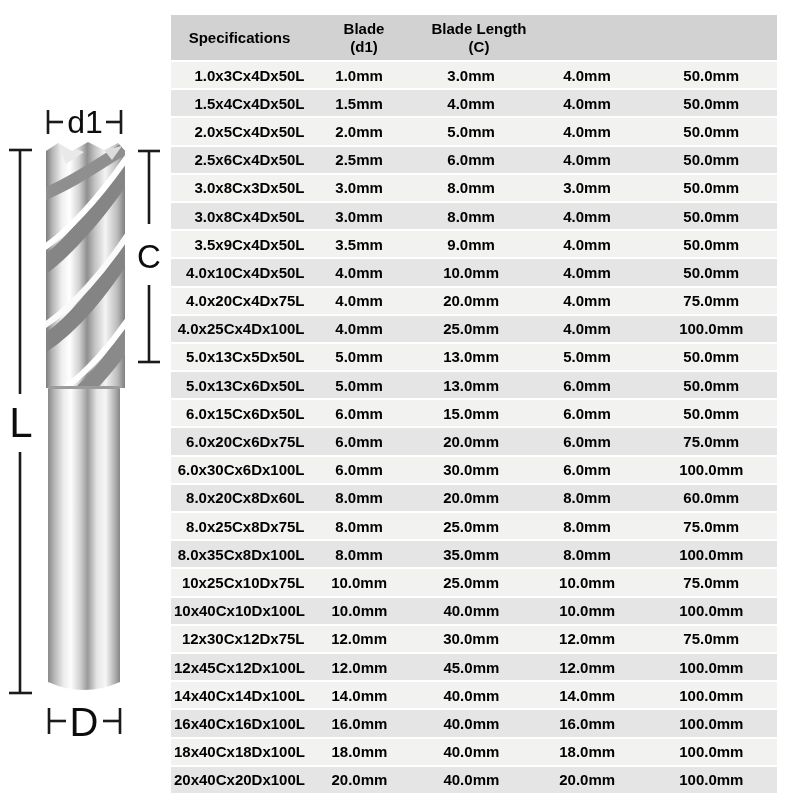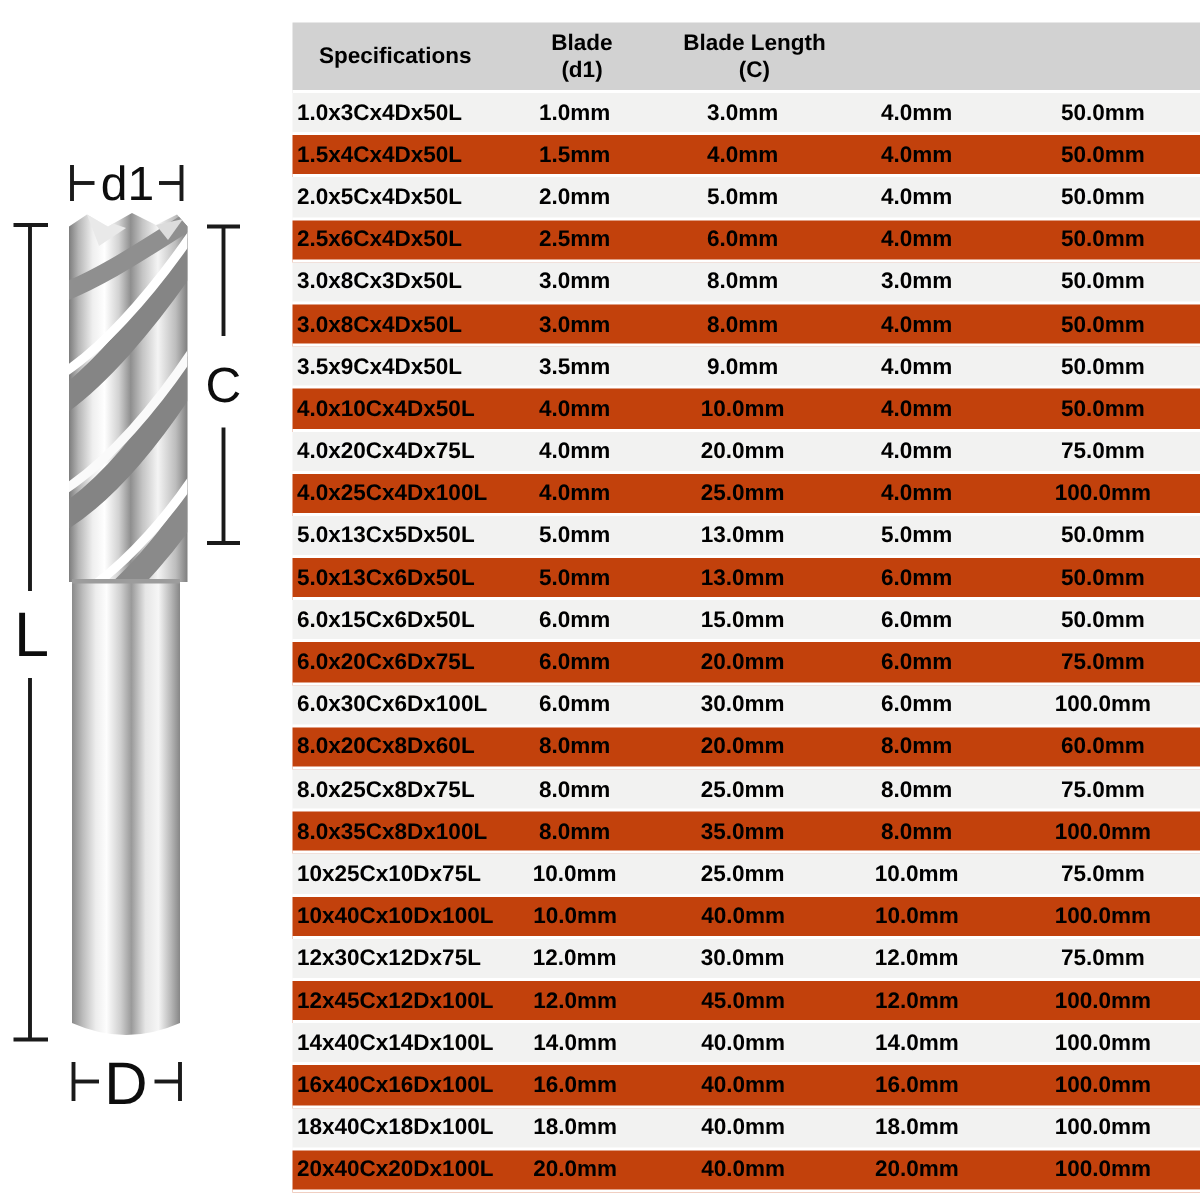--- a/index.html
+++ b/index.html
@@ -23,21 +23,20 @@
     font-family: "Liberation Sans", sans-serif;
     fill: #0d0d0d;
   }
 
   
   .spec-table {
     position: absolute;
     left: 171px;
     top: 15px;
     width: 606px;
-    margin-left: 24px;
   }
   .thead {
     display: flex;
     background: #d2d2d2;
     height: 45px;
     border-bottom: 2px solid #ffffff;
   }
   .hcell {
     display: flex;
     flex-direction: column;
@@ -51,28 +50,28 @@
   .trow {
     display: flex;
     align-items: center;
     height: 28.2px;
     box-sizing: border-box;
     border-bottom: 2px solid #ffffff;
     font-weight: bold;
     font-size: 15px;
   }
   .trow.odd  { background: #f2f2f1; }
-  .trow.even { background: #c2410c; }
+  .trow.even { background: #e5e5e5; }
   .cell { text-align: center; white-space: nowrap; }
   .c0 { width: 137px; }
   .c1 { width: 112px; }
   .c2 { width: 118px; justify-content: center; }
   .c3 { width: 120px; }
   .c4 { width: 135px; }
-  .trow .c0 { text-align: left; padding-left: 3px; box-sizing: border-box; }
+  .trow .c0 { text-align: right; padding-left: 3px; box-sizing: border-box; }
 </style>
 </head>
 <body>
 
 <div class="page">
 
   <div class="diagram-wrap">
     <svg width="171" height="800" viewBox="0 0 171 800" xmlns="http://www.w3.org/2000/svg">
       <defs>
         <linearGradient id="gradFlute" x1="0" y1="0" x2="1" y2="0">

